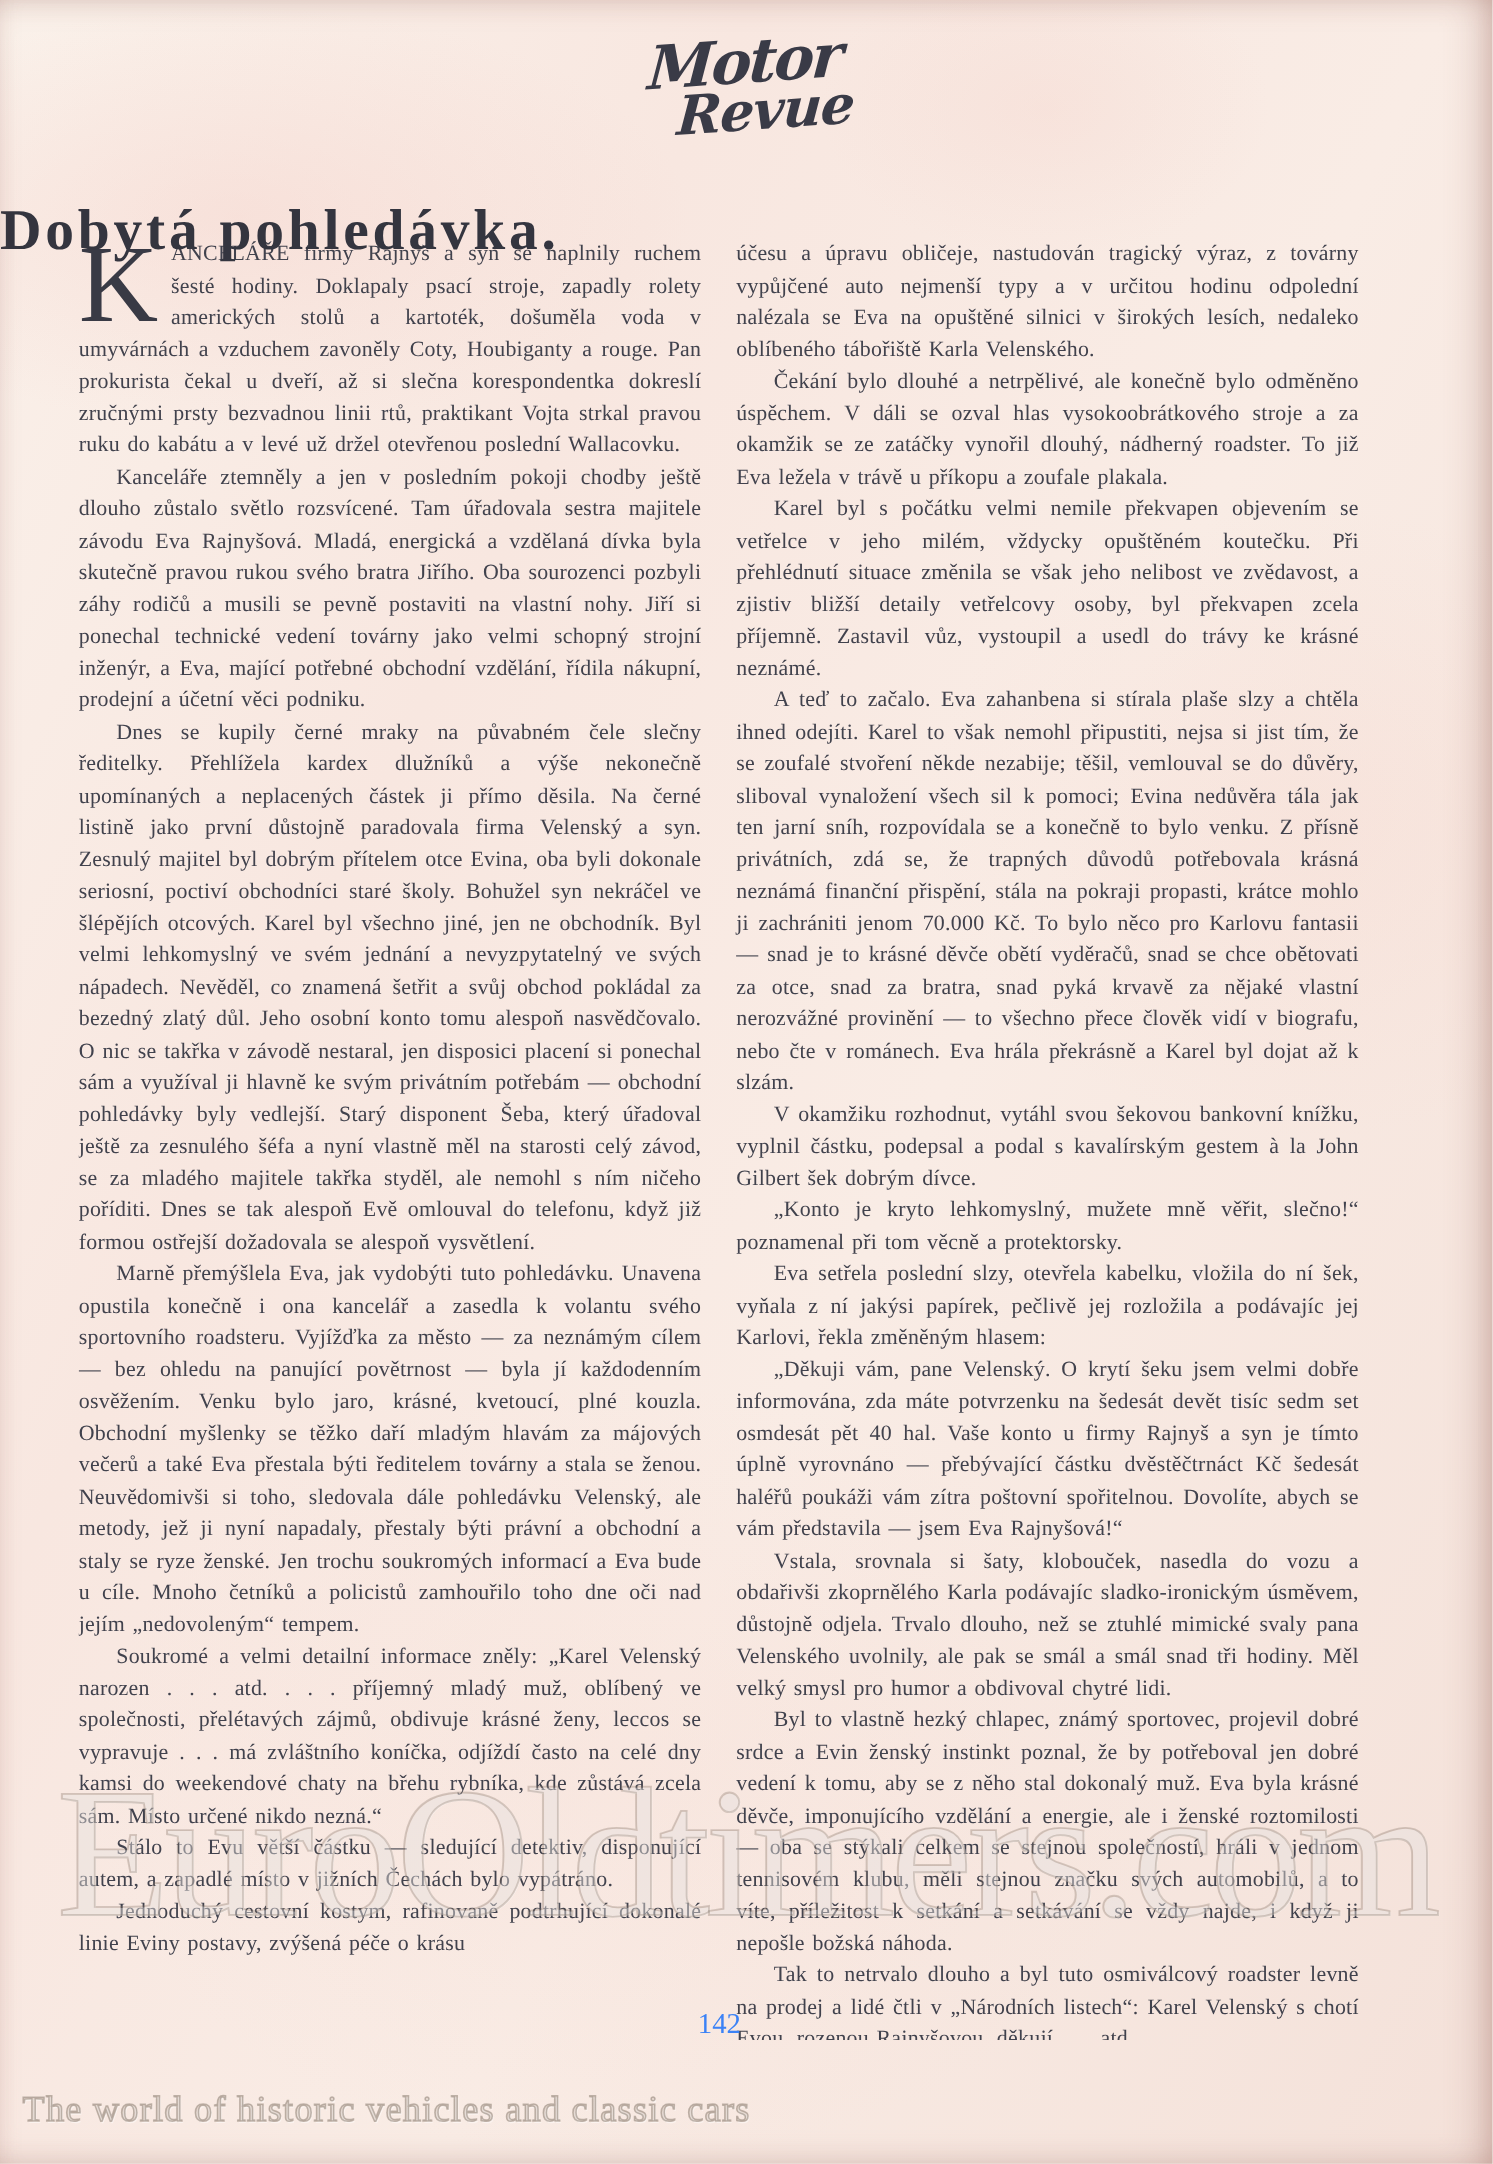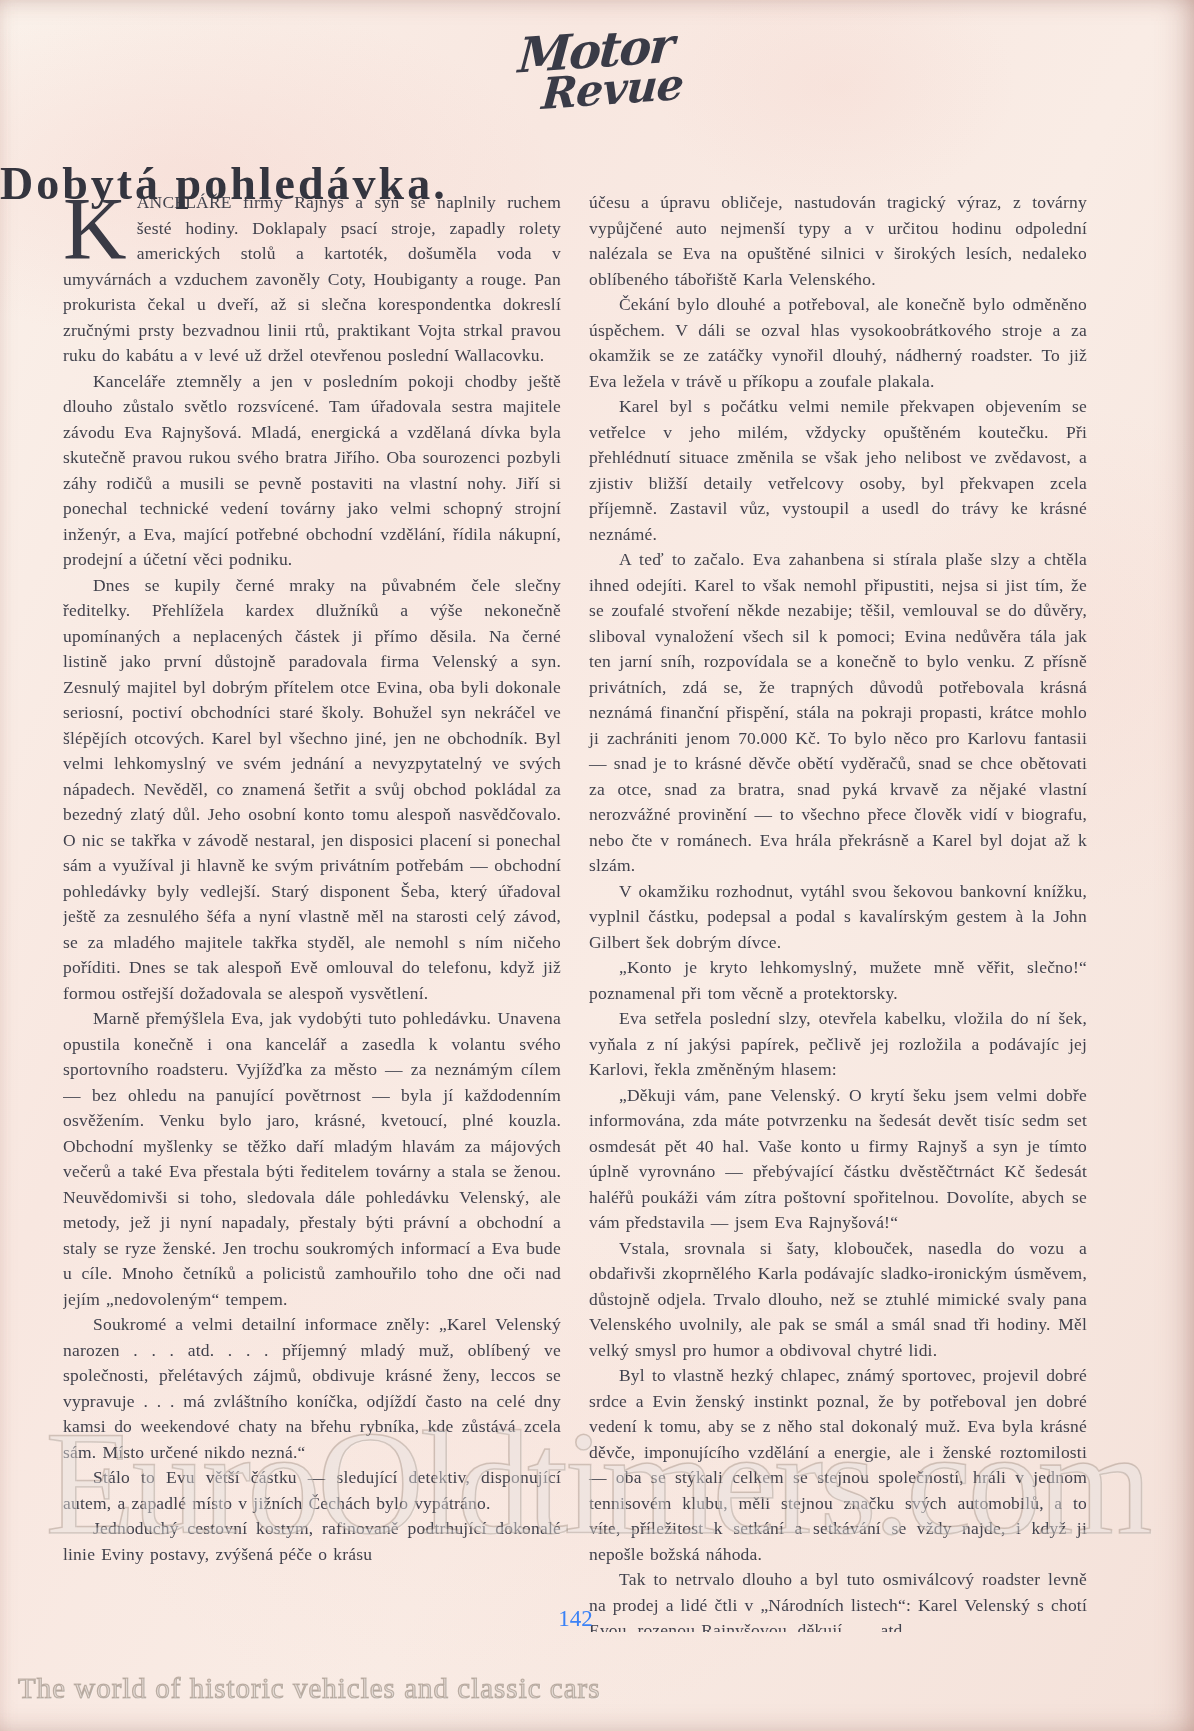--- a/index.html
+++ b/index.html
@@ -89,21 +89,21 @@
 
 <h1 class="title">Dobytá pohledávka.</h1>
 
 <div class="columns">
   <div class="col col-left">
     <p class="lead"><span class="dropcap">K</span><span>ANCELÁŘE firmy Rajnyš a syn se naplnily ruchem šesté hodiny. Doklapaly psací stroje, zapadly rolety amerických stolů a kartoték, došuměla voda v umyvárnách a vzduchem zavoněly Coty, Houbiganty a rouge. Pan prokurista čekal u dveří, až si slečna korespondentka dokreslí zručnými prsty bezvadnou linii rtů, praktikant Vojta strkal pravou ruku do kabátu a v levé už držel otevřenou poslední Wallacovku.</span></p>
     <span><p>Kanceláře ztemněly a jen v posledním pokoji chodby ještě dlouho zůstalo světlo rozsvícené. Tam úřadovala sestra majitele závodu Eva Rajnyšová. Mladá, energická a vzdělaná dívka byla skutečně pravou rukou svého bratra Jiřího. Oba sourozenci pozbyli záhy rodičů a musili se pevně postaviti na vlastní nohy. Jiří si ponechal technické vedení továrny jako velmi schopný strojní inženýr, a Eva, mající potřebné obchodní vzdělání, řídila nákupní, prodejní a účetní věci podniku.</p><p>Dnes se kupily černé mraky na půvabném čele slečny ředitelky. Přehlížela kardex dlužníků a výše nekonečně upomínaných a neplacených částek ji přímo děsila. Na černé listině jako první důstojně paradovala firma Velenský a syn. Zesnulý majitel byl dobrým přítelem otce Evina, oba byli dokonale seriosní, poctiví obchodníci staré školy. Bohužel syn nekráčel ve šlépějích otcových. Karel byl všechno jiné, jen ne obchodník. Byl velmi lehkomyslný ve svém jednání a nevyzpytatelný ve svých nápadech. Nevěděl, co znamená šetřit a svůj obchod pokládal za bezedný zlatý důl. Jeho osobní konto tomu alespoň nasvědčovalo. O nic se takřka v závodě nestaral, jen disposici placení si ponechal sám a využíval ji hlavně ke svým privátním potřebám — obchodní pohledávky byly vedlejší. Starý disponent Šeba, který úřadoval ještě za zesnulého šéfa a nyní vlastně měl na starosti celý závod, se za mladého majitele takřka styděl, ale nemohl s ním ničeho poříditi. Dnes se tak alespoň Evě omlouval do telefonu, když již formou ostřejší dožadovala se alespoň vysvětlení.</p><p>Marně přemýšlela Eva, jak vydobýti tuto pohledávku. Unavena opustila konečně i ona kancelář a zasedla k volantu svého sportovního roadsteru. Vyjížďka za město — za neznámým cílem — bez ohledu na panující povětrnost — byla jí každodenním osvěžením. Venku bylo jaro, krásné, kvetoucí, plné kouzla. Obchodní myšlenky se těžko daří mladým hlavám za májových večerů a také Eva přestala býti ředitelem továrny a stala se ženou. Neuvědomivši si toho, sledovala dále pohledávku Velenský, ale metody, jež ji nyní napadaly, přestaly býti právní a obchodní a staly se ryze ženské. Jen trochu soukromých informací a Eva bude u cíle. Mnoho četníků a policistů zamhouřilo toho dne oči nad jejím „nedovoleným“ tempem.</p><p>Soukromé a velmi detailní informace zněly: „Karel Velenský narozen . . . atd. . . . příjemný mladý muž, oblíbený ve společnosti, přelétavých zájmů, obdivuje krásné ženy, leccos se vypravuje . . . má zvláštního koníčka, odjíždí často na celé dny kamsi do weekendové chaty na břehu rybníka, kde zůstává zcela sám. Místo určené nikdo nezná.“</p><p>Stálo to Evu větší částku — sledující detektiv, disponující autem, a zapadlé místo v jižních Čechách bylo vypátráno.</p><p>Jednoduchý cestovní kostym, rafinovaně podtrhující dokonalé linie Eviny postavy, zvýšená péče o krásu</p></span>
   </div>
   <div class="col col-right">
       <p>účesu a úpravu obličeje, nastudován tragický výraz, z továrny vypůjčené auto nejmenší typy a v určitou hodinu odpolední nalézala se Eva na opuštěné silnici v širokých lesích, nedaleko oblíbeného tábořiště Karla Velenského.</p>
-      <p>Čekání bylo dlouhé a potřeboval, ale konečně bylo odměněno úspěchem. V dáli se ozval hlas vysokoobrátkového stroje a za okamžik se ze zatáčky vynořil dlouhý, nádherný roadster. To již Eva ležela v trávě u příkopu a zoufale plakala.</p>
+      <p>Čekání bylo dlouhé a netrpělivé, ale konečně bylo odměněno úspěchem. V dáli se ozval hlas vysokoobrátkového stroje a za okamžik se ze zatáčky vynořil dlouhý, nádherný roadster. To již Eva ležela v trávě u příkopu a zoufale plakala.</p>
       <p>Karel byl s počátku velmi nemile překvapen objevením se vetřelce v jeho milém, vždycky opuštěném koutečku. Při přehlédnutí situace změnila se však jeho nelibost ve zvědavost, a zjistiv bližší detaily vetřelcovy osoby, byl překvapen zcela příjemně. Zastavil vůz, vystoupil a usedl do trávy ke krásné neznámé.</p>
       <p>A teď to začalo. Eva zahanbena si stírala plaše slzy a chtěla ihned odejíti. Karel to však nemohl připustiti, nejsa si jist tím, že se zoufalé stvoření někde nezabije; těšil, vemlouval se do důvěry, sliboval vynaložení všech sil k pomoci; Evina nedůvěra tála jak ten jarní sníh, rozpovídala se a konečně to bylo venku. Z přísně privátních, zdá se, že trapných důvodů potřebovala krásná neznámá finanční přispění, stála na pokraji propasti, krátce mohlo ji zachrániti jenom 70.000 Kč. To bylo něco pro Karlovu fantasii — snad je to krásné děvče obětí vyděračů, snad se chce obětovati za otce, snad za bratra, snad pyká krvavě za nějaké vlastní nerozvážné provinění — to všechno přece člověk vidí v biografu, nebo čte v románech. Eva hrála překrásně a Karel byl dojat až k slzám.</p>
       <p>V okamžiku rozhodnut, vytáhl svou šekovou bankovní knížku, vyplnil částku, podepsal a podal s kavalírským gestem à la John Gilbert šek dobrým dívce.</p>
       <p>„Konto je kryto lehkomyslný, mužete mně věřit, slečno!“ poznamenal při tom věcně a protektorsky.</p>
       <p>Eva setřela poslední slzy, otevřela kabelku, vložila do ní šek, vyňala z ní jakýsi papírek, pečlivě jej rozložila a podávajíc jej Karlovi, řekla změněným hlasem:</p>
       <p>„Děkuji vám, pane Velenský. O krytí šeku jsem velmi dobře informována, zda máte potvrzenku na šedesát devět tisíc sedm set osmdesát pět 40 hal. Vaše konto u firmy Rajnyš a syn je tímto úplně vyrovnáno — přebývající částku dvěstěčtrnáct Kč šedesát haléřů poukáži vám zítra poštovní spořitelnou. Dovolíte, abych se vám představila — jsem Eva Rajnyšová!“</p>
       <p>Vstala, srovnala si šaty, klobouček, nasedla do vozu a obdařivši zkoprnělého Karla podávajíc sladko-ironickým úsměvem, důstojně odjela. Trvalo dlouho, než se ztuhlé mimické svaly pana Velenského uvolnily, ale pak se smál a smál snad tři hodiny. Měl velký smysl pro humor a obdivoval chytré lidi.</p>
       <p>Byl to vlastně hezký chlapec, známý sportovec, projevil dobré srdce a Evin ženský instinkt poznal, že by potřeboval jen dobré vedení k tomu, aby se z něho stal dokonalý muž. Eva byla krásné děvče, imponujícího vzdělání a energie, ale i ženské roztomilosti — oba se stýkali celkem se stejnou společností, hráli v jednom tennisovém klubu, měli stejnou značku svých automobilů, a to víte, příležitost k setkání a setkávání se vždy najde, i když ji nepošle božská náhoda.</p>
       <p>Tak to netrvalo dlouho a byl tuto osmiválcový roadster levně na prodej a lidé čtli v „Národních listech“: Karel Velenský s chotí Evou, rozenou Rajnyšovou, děkují . . . atd.</p>
     </div>

